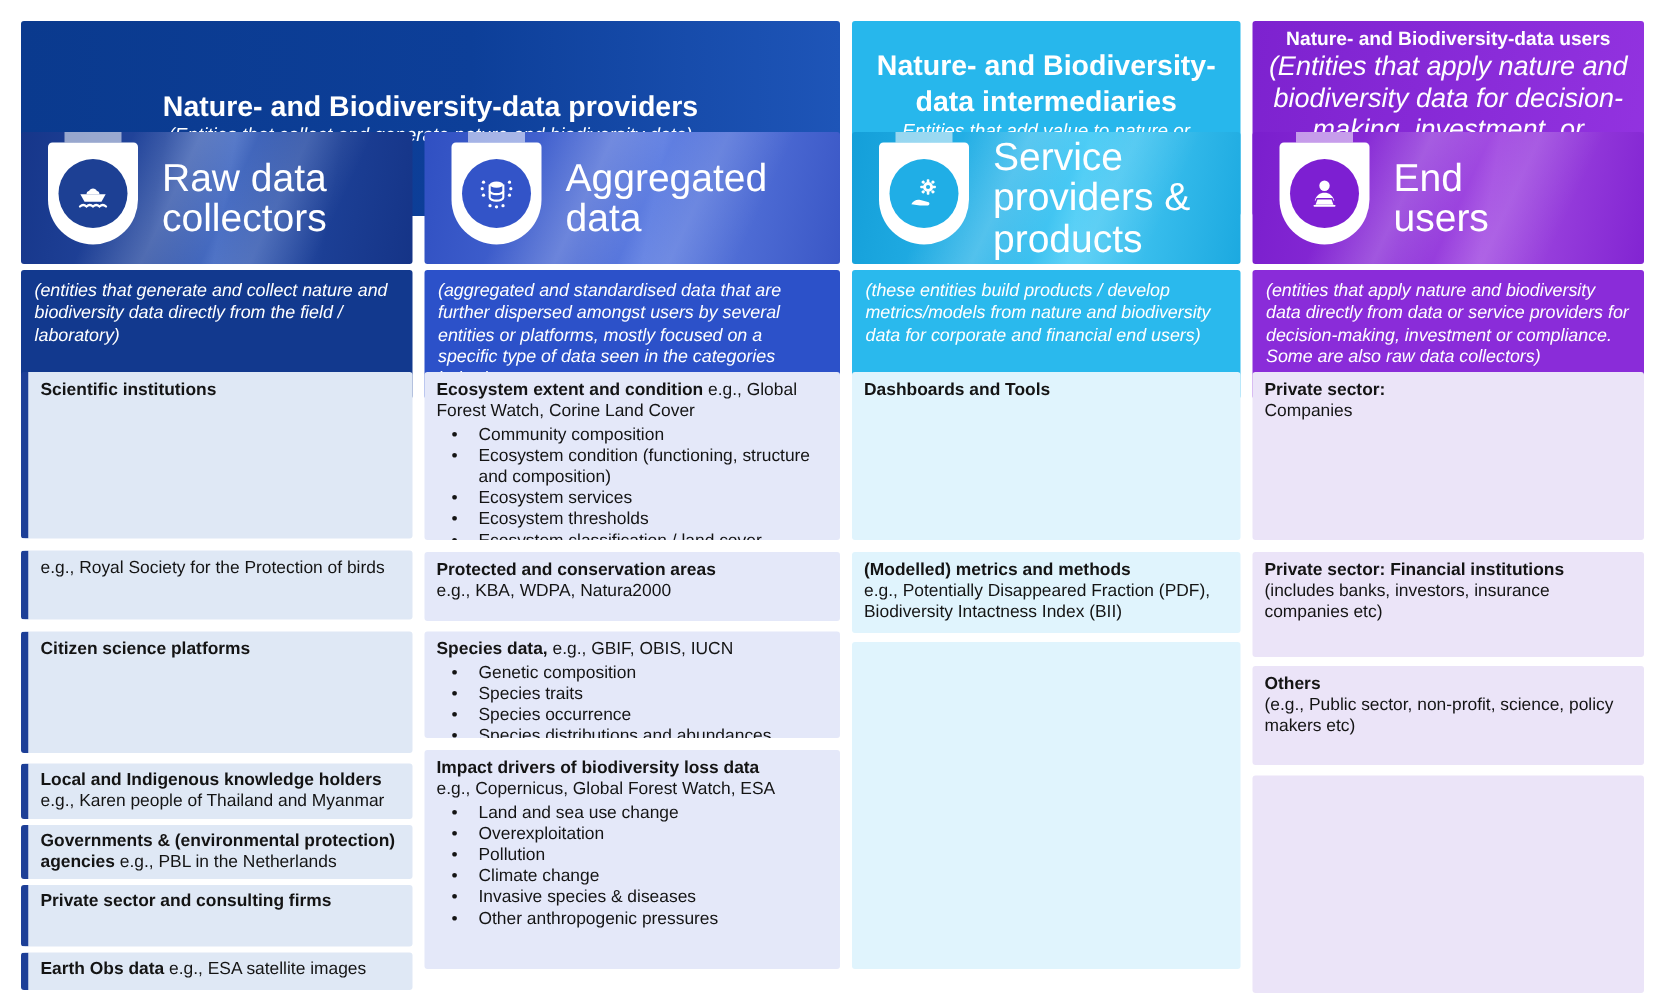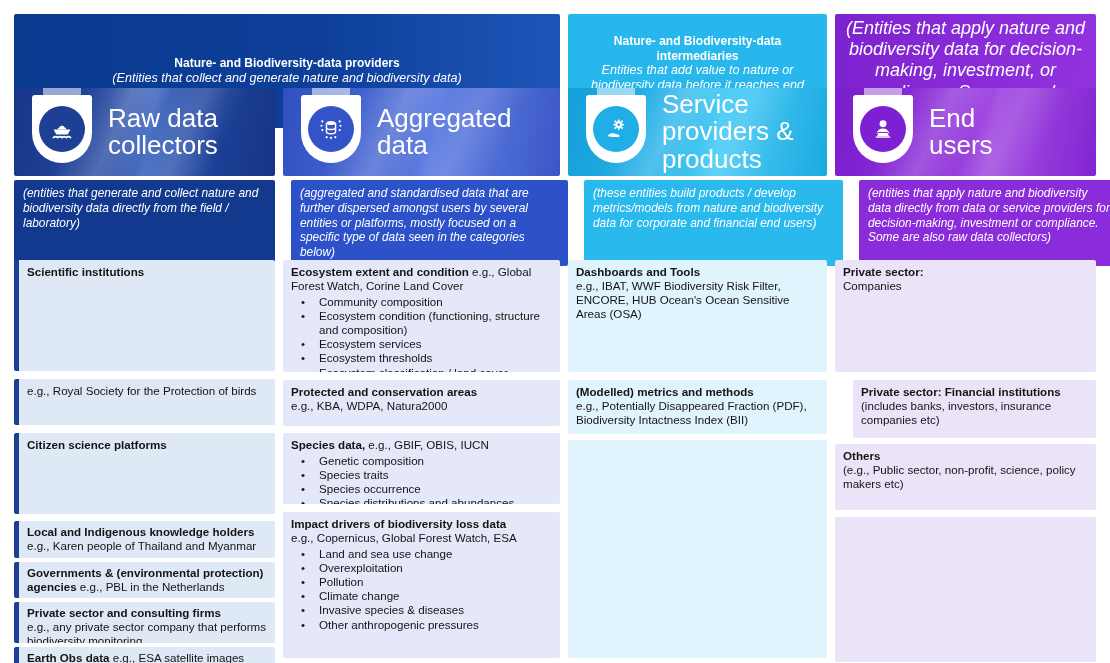--- a/index.html
+++ b/index.html
@@ -7,21 +7,21 @@
   .diagram{box-sizing:border-box;width:1110px;height:663px;padding:14px 14px 0 14px;}
   .row{display:grid;grid-template-columns:261px 277px 259px 261px;column-gap:8px;}
 
   
   .bands{height:68px;margin-bottom:6px;}
   .band{border-radius:2px;color:#fff;display:flex;flex-direction:column;justify-content:center;
         text-align:center;padding:4px 10px;box-sizing:border-box;}
   .band-0{grid-column:1/3;background:linear-gradient(90deg,#0a3a8e 0%,#0d3f99 55%,#1e55b8 100%);}
   .band-1{background:#27b7ec;}
   .band-2{background:linear-gradient(100deg,#7d22cf,#9333e0);}
-  .band-title{font-weight:bold;font-size:12px;line-height:1.22;}
+  .band-title{font-weight:bold;font-size:19px;line-height:1.22;}
   .band-sub{font-style:italic;font-size:12.6px;line-height:1.18;}
   .band-2 .band-title{font-size:12.8px;}
   .band-2 .band-sub{font-size:18px;}
 
   
   .heads{height:88px;margin-bottom:4px;}
   .col-head{position:relative;border-radius:2px;color:#fff;display:flex;align-items:center;
             padding-left:94px;box-sizing:border-box;overflow:hidden;}
   .col-head::before{content:"";position:absolute;inset:0;pointer-events:none;
      background:linear-gradient(115deg,transparent 25%,rgba(255,255,255,.20) 40%,transparent 53%,rgba(255,255,255,.12) 64%,transparent 78%);}
@@ -34,21 +34,21 @@
 
   .badge{position:absolute;left:18px;top:0;width:60px;z-index:2;display:flex;flex-direction:column;align-items:center;}
   .strap{width:38px;height:7px;background:rgba(255,255,255,.55);}
   .shield{width:60px;height:68px;background:#fff;border-radius:3px 3px 30px 30px;
           display:flex;align-items:center;justify-content:center;}
   .circle{width:46px;height:46px;border-radius:50%;background:var(--cc);
           display:flex;align-items:center;justify-content:center;}
   .h0 .circle{--cc:#1d4094;} .h1 .circle{--cc:#3354c8;} .h2 .circle{--cc:#20aee6;} .h3 .circle{--cc:#7d1fd2;}
 
   
-  .descs{height:64px;margin-bottom:16px;gap:16px;}
+  .descs{height:64px;margin-bottom:4px;}
   .desc{border-radius:2px;color:#fff;font-style:italic;font-size:11.9px;line-height:1.24;
         padding:6px 9px;box-sizing:border-box;}
   .d0{background:#12398e;} .d1{background:#2c51c9;} .d2{background:#2ab9ed;} .d3{background:#8a2cd9;}
 
   
   .boxes{display:flex;flex-direction:column;}
   .box{border-radius:2px;box-sizing:border-box;padding:5px 8px;overflow:hidden;
        font-size:11.6px;line-height:1.2;color:#141414;}
   .c0 .box{background:#dfe8f5;border-left:5px solid #1d3f97;}
   .c1 .box{background:#e4e8f9;}
@@ -73,39 +73,40 @@
   .c1 .box:nth-child(1){height:112px;margin-bottom:8px;}
   .c1 .box:nth-child(2){height:46px;margin-bottom:7px;}
   .c1 .box:nth-child(3){height:71px;margin-bottom:8px;}
   .c1 .box:nth-child(4){height:146px;}
 
   .c2 .box:nth-child(1){height:112px;margin-bottom:8px;}
   .c2 .box:nth-child(2){height:54px;margin-bottom:6px;}
   .c2 .box:nth-child(3){height:218px;}
 
   .c3 .box:nth-child(1){height:112px;margin-bottom:8px;}
-  .c3 .box:nth-child(2){height:58px;margin-bottom:6px;margin-left:18px;}
+  .c3 .box:nth-child(2){height:70px;margin-bottom:6px;}
   .c3 .box:nth-child(3){height:66px;margin-bottom:7px;}
   .c3 .box:nth-child(4){height:145px;}
 </style>
 </head>
 <body>
 
 <div class="diagram">
 
   <div class="row bands">
     <div class="band band-0">
       <div class="band-title">Nature- and Biodiversity-data providers</div>
       <div class="band-sub">(Entities that collect and generate nature and biodiversity data)</div>
     </div>
     <div class="band band-1">
       <div class="band-title">Nature- and Biodiversity-data intermediaries</div>
       <div class="band-sub">Entities that add value to nature or biodiversity data before it reaches end users)</div>
     </div>
     <div class="band band-2">
+      <div class="band-title">Nature- and Biodiversity-data users</div>
       <div class="band-sub">(Entities that apply nature and biodiversity data for decision-making, investment, or compliance. Some are also raw data collectors.)</div>
     </div>
   </div>
 
   <div class="row heads">
     <div class="col-head h0">
       <div class="badge">
         <div class="strap"></div>
         <div class="shield">
           <div class="circle">
@@ -207,21 +208,20 @@
         <div class="box">
           <span class="bt">Citizen science platforms</span>
         </div>
         <div class="box">
           <span class="bt">Local and Indigenous knowledge holders</span>
           <span class="bx">e.g., Karen people of Thailand and Myanmar</span>
         </div>
         <div class="box inline"><span class="bt">Governments &amp; (environmental protection) agencies</span><span class="bx"> e.g., PBL in the Netherlands</span></div>
         <div class="box">
           <span class="bt">Private sector and consulting firms</span>
-          <span class="bx">e.g., any private sector company that performs biodiversity monitoring</span>
         </div>
         <div class="box inline"><span class="bt">Earth Obs data</span><span class="bx"> e.g., ESA satellite images</span></div>
       </div>
     <div class="boxes c1">
         <div class="box inline"><span class="bt">Ecosystem extent and condition</span><span class="bx"> e.g., Global Forest Watch, Corine Land Cover</span><ul>
             <li>Community composition</li>
             <li>Ecosystem condition (functioning, structure and composition)</li>
             <li>Ecosystem services</li>
             <li>Ecosystem thresholds</li>
             <li>Ecosystem classification / land cover</li>
@@ -245,21 +245,20 @@
             <li>Pollution</li>
             <li>Climate change</li>
             <li>Invasive species &amp; diseases</li>
             <li>Other anthropogenic pressures</li>
           </ul>
         </div>
       </div>
     <div class="boxes c2">
         <div class="box">
           <span class="bt">Dashboards and Tools</span>
-          <span class="bx">e.g., IBAT, WWF Biodiversity Risk Filter, ENCORE, HUB Ocean's Ocean Sensitive Areas (OSA)</span>
         </div>
         <div class="box">
           <span class="bt">(Modelled) metrics and methods</span>
           <span class="bx">e.g., Potentially Disappeared Fraction (PDF), Biodiversity Intactness Index (BII)</span>
         </div>
         <div class="box"></div>
       </div>
     <div class="boxes c3">
         <div class="box">
           <span class="bt">Private sector:</span>

